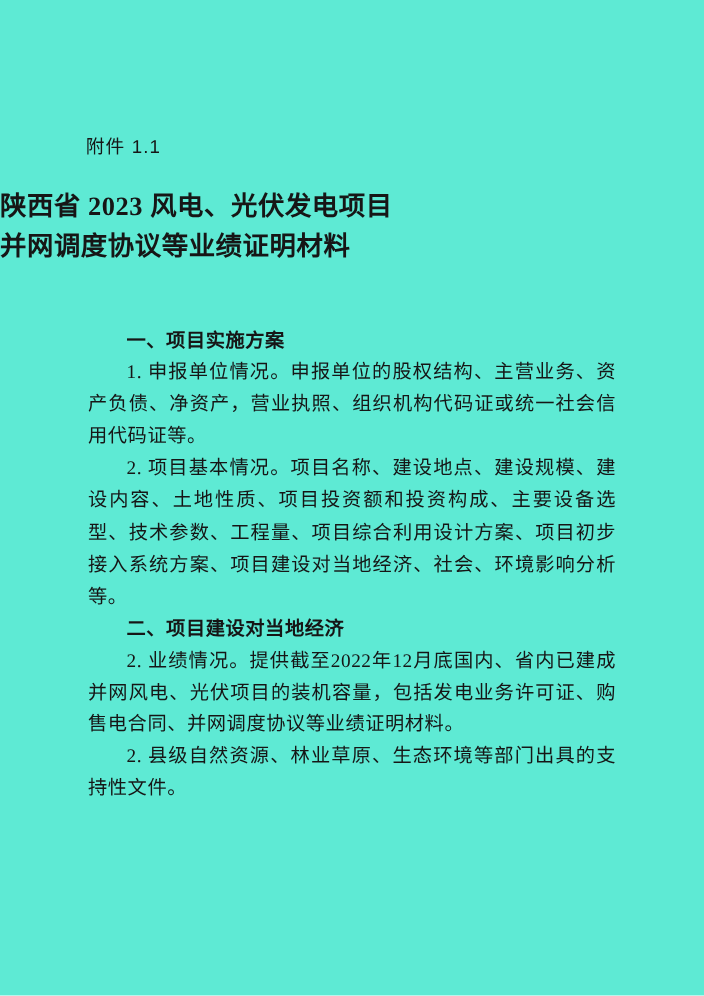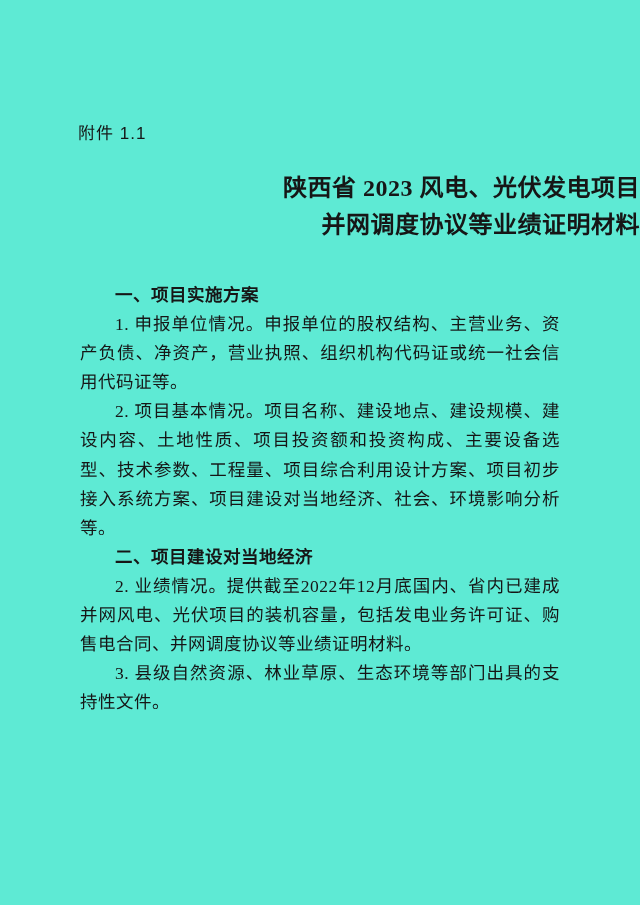--- a/index.html
+++ b/index.html
@@ -24,33 +24,33 @@
     font-size: 17px;
     letter-spacing: 1px;
     white-space: pre;
   }
   .doc-title {
     position: absolute;
     top: 170px;
     left: 0;
     width: 640px;
     margin: 0;
-    text-align: right;
+    text-align: left;
     font-weight: 700;
     font-size: 24px;
     line-height: 37px;
     font-family: "Liberation Serif", "DejaVu Serif", serif;
     letter-spacing: 0.5px;
   }
   .doc-title .title-line {
     display: block;
   }
   .doc-body {
     position: absolute;
-    top: 281px;
+    top: 295px;
     left: 80px;
     width: 480px;
     font-size: 17.5px;
     line-height: 29.1px;
   }
   .section-heading {
     margin: 0;
     font-size: 17.5px;
     line-height: 29.1px;
     font-weight: 700;
@@ -84,16 +84,16 @@
 
     <p class="doc-paragraph">1. 申报单位情况。申报单位的股权结构、主营业务、资产负债、净资产，营业执照、组织机构代码证或统一社会信用代码证等。</p>
 
     <p class="doc-paragraph">2. 项目基本情况。项目名称、建设地点、建设规模、建设内容、土地性质、项目投资额和投资构成、主要设备选型、技术参数、工程量、项目综合利用设计方案、项目初步接入系统方案、项目建设对当地经济、社会、环境影响分析等。</p>
 
     <h2 class="section-heading">二、项目建设对当地经济</h2>
 
 
     <p class="doc-paragraph">2. 业绩情况。提供截至2022年12月底国内、省内已建成并网风电、光伏项目的装机容量，包括发电业务许可证、购售电合同、并网调度协议等业绩证明材料。</p>
 
-    <p class="doc-paragraph">3. 县级自然资源、林业草原、生态环境等部门出具的支持性文件。</p>
+    <p class="doc-paragraph">2. 县级自然资源、林业草原、生态环境等部门出具的支持性文件。</p>
 
   </div>
 </div>
 
 </body></html>

